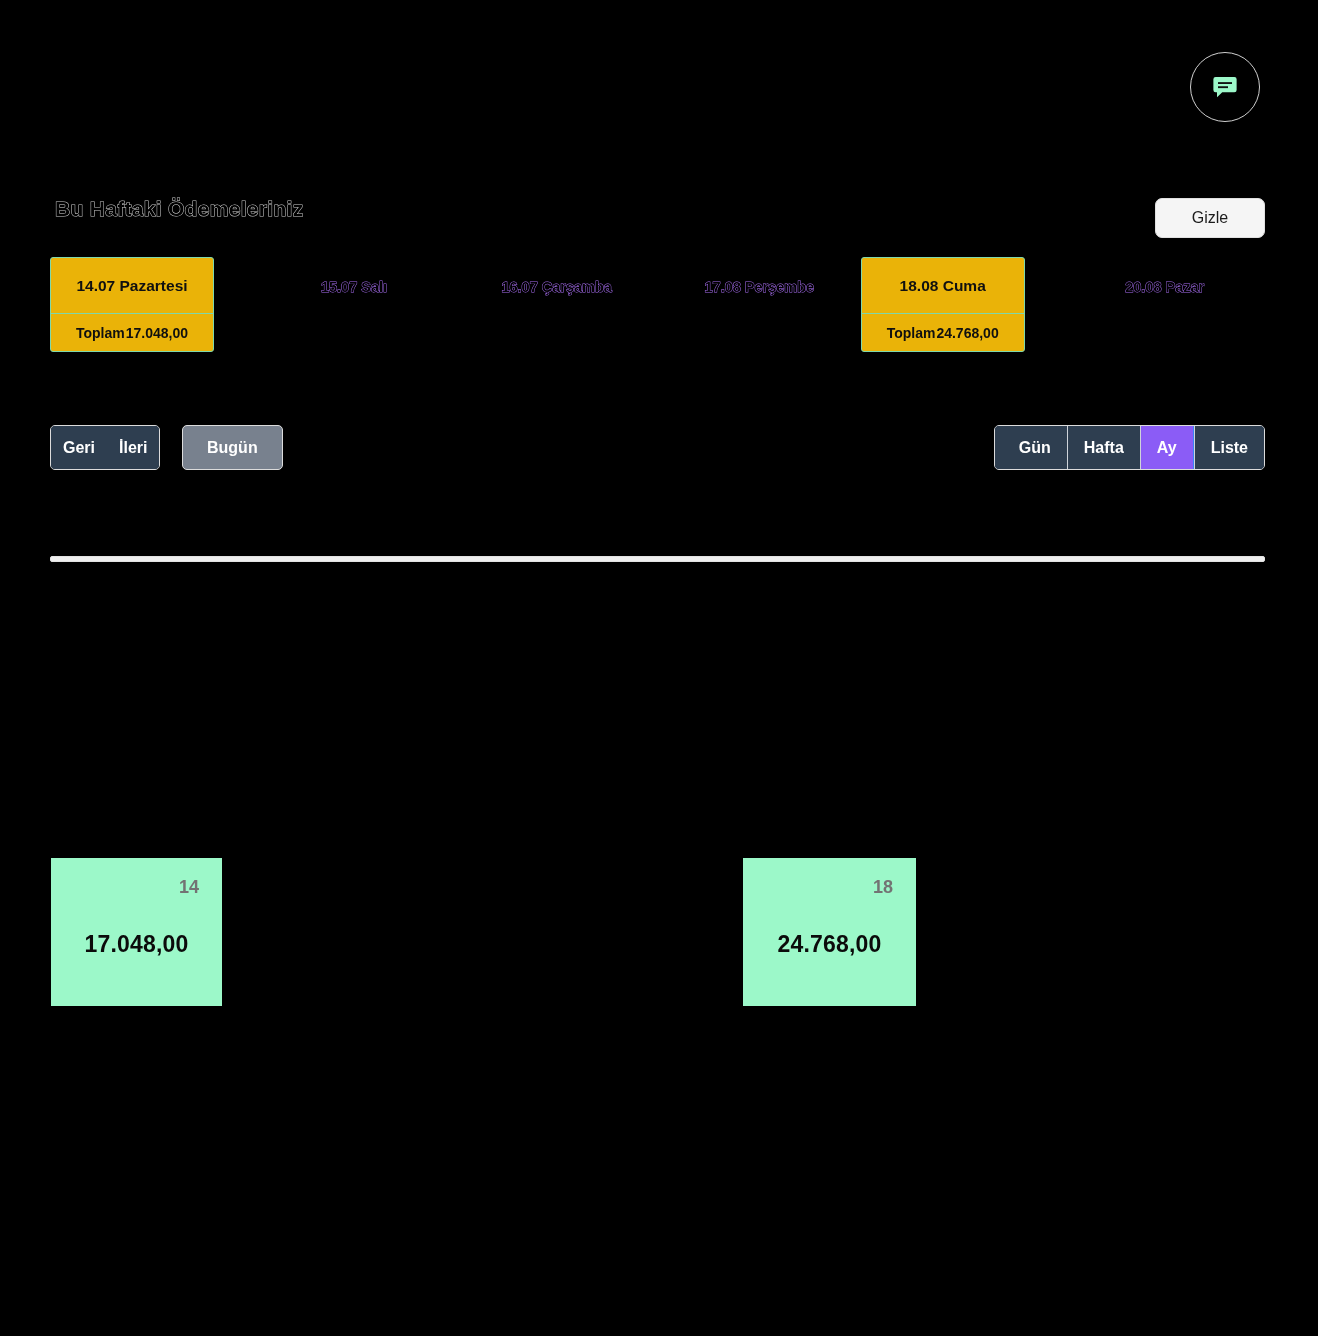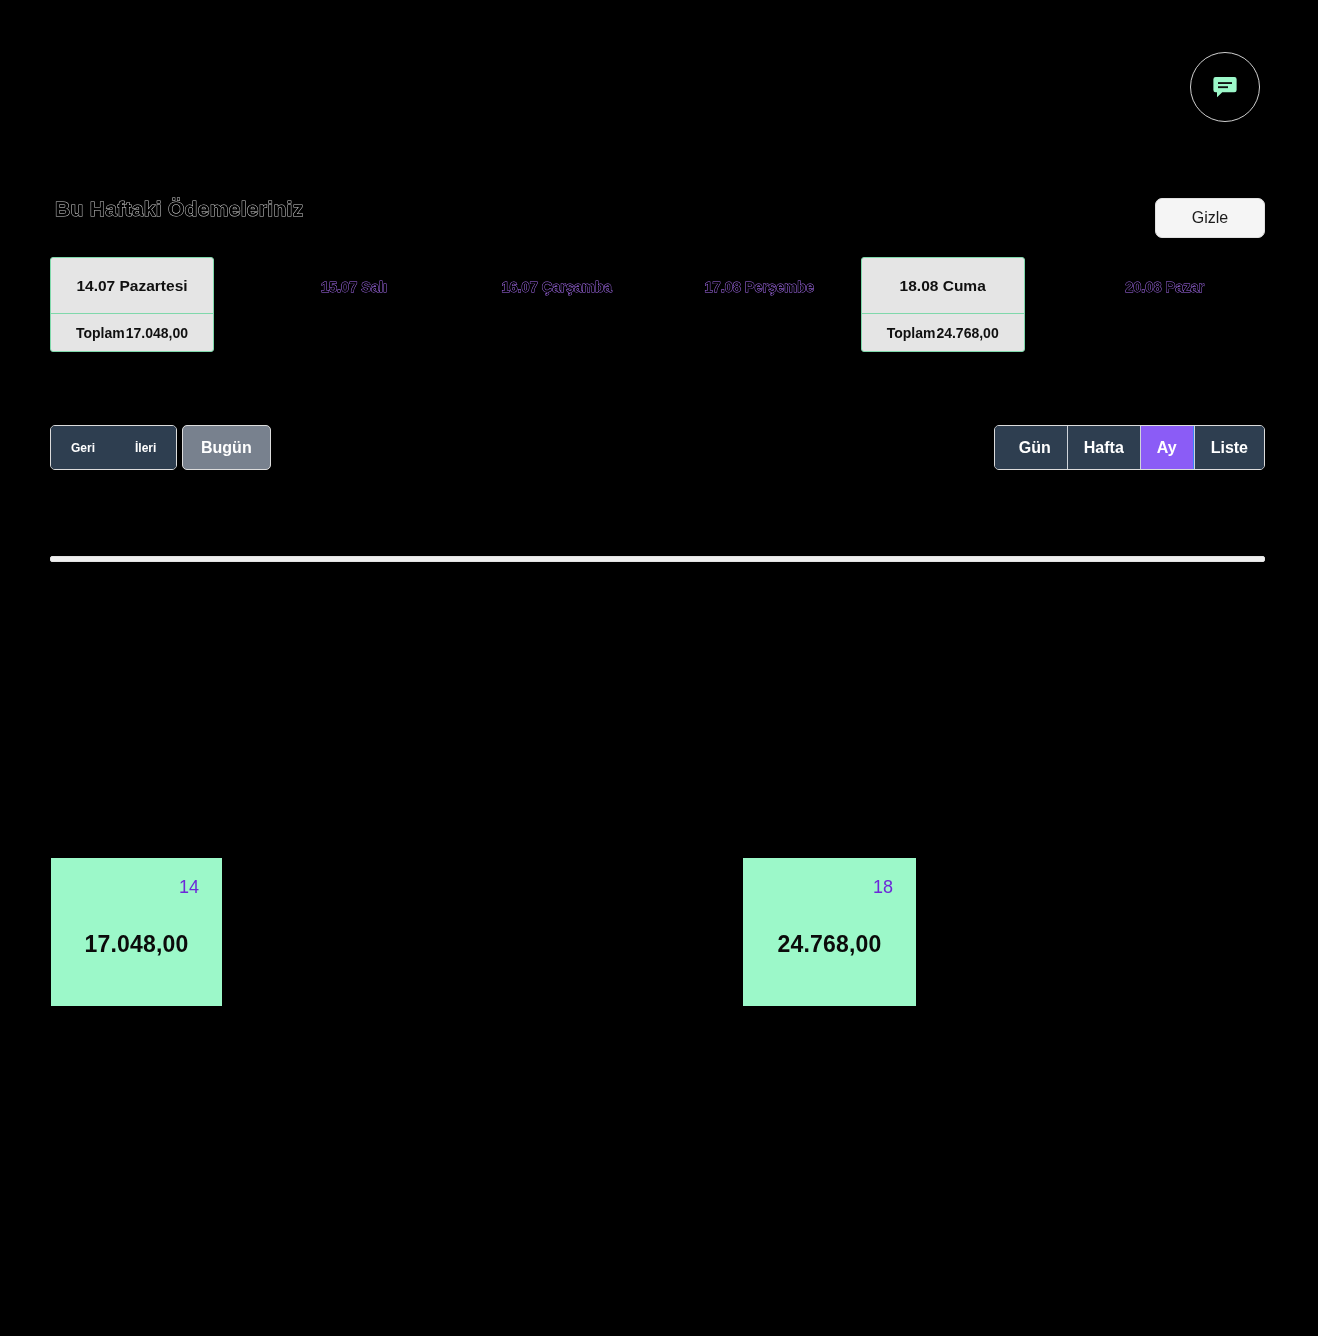--- a/index.html
+++ b/index.html
@@ -121,21 +121,21 @@
     white-space: nowrap;
   }
 
   
   .day-card {
     position: absolute;
     left: 0;
     top: 0;
     width: 164px;
     height: 95px;
-    background: #e5e5e5;
+    background: #eab308;
     border: 1px solid #7fd8ab;
     border-radius: 3px;
     overflow: hidden;
   }
   .day-card-head {
     height: 56px;
     display: flex;
     align-items: center;
     justify-content: center;
     border-bottom: 1px solid #7fd8ab;
@@ -187,34 +187,34 @@
     overflow: hidden;
     background: #2e3e50;
   }
 
   #nav-group { left: 50px; top: 0; }
 
   .nav-btn {
     background: #2e3e50;
     color: #ffffff;
     border: none;
-    font-size: 12px;
+    font-size: 16px;
     font-family: "Liberation Sans", sans-serif;
     font-weight: 600;
-    padding: 0 20px;
+    padding: 0 12px;
     cursor: pointer;
     white-space: nowrap;
   }
 
   #today-button {
     position: absolute;
     left: 182px;
     top: 0;
     height: 45px;
-    padding: 0 18px;
+    padding: 0 24px;
     background: #78818e;
     color: #ffffff;
     border: 1px solid #dcdcdc;
     border-radius: 5px;
     font-size: 16px;
     font-weight: 600;
     font-family: "Liberation Sans", sans-serif;
     cursor: pointer;
     white-space: nowrap;
   }
@@ -257,22 +257,22 @@
     background: #9cf8c9;
     border: 1px solid #9cf8c9;
     overflow: hidden;
   }
 
   .cell-daynum {
     position: absolute;
     top: 18px;
     right: 22px;
     font-size: 18px;
-    font-weight: 400;
-    color: #6d28d9;
+    font-weight: 700;
+    color: #737373;
   }
 
   .cell-amount {
     position: absolute;
     left: 0; right: 0;
     top: 72px;
     text-align: center;
     font-size: 23px;
     font-weight: 700;
     color: #0b0b0b;

